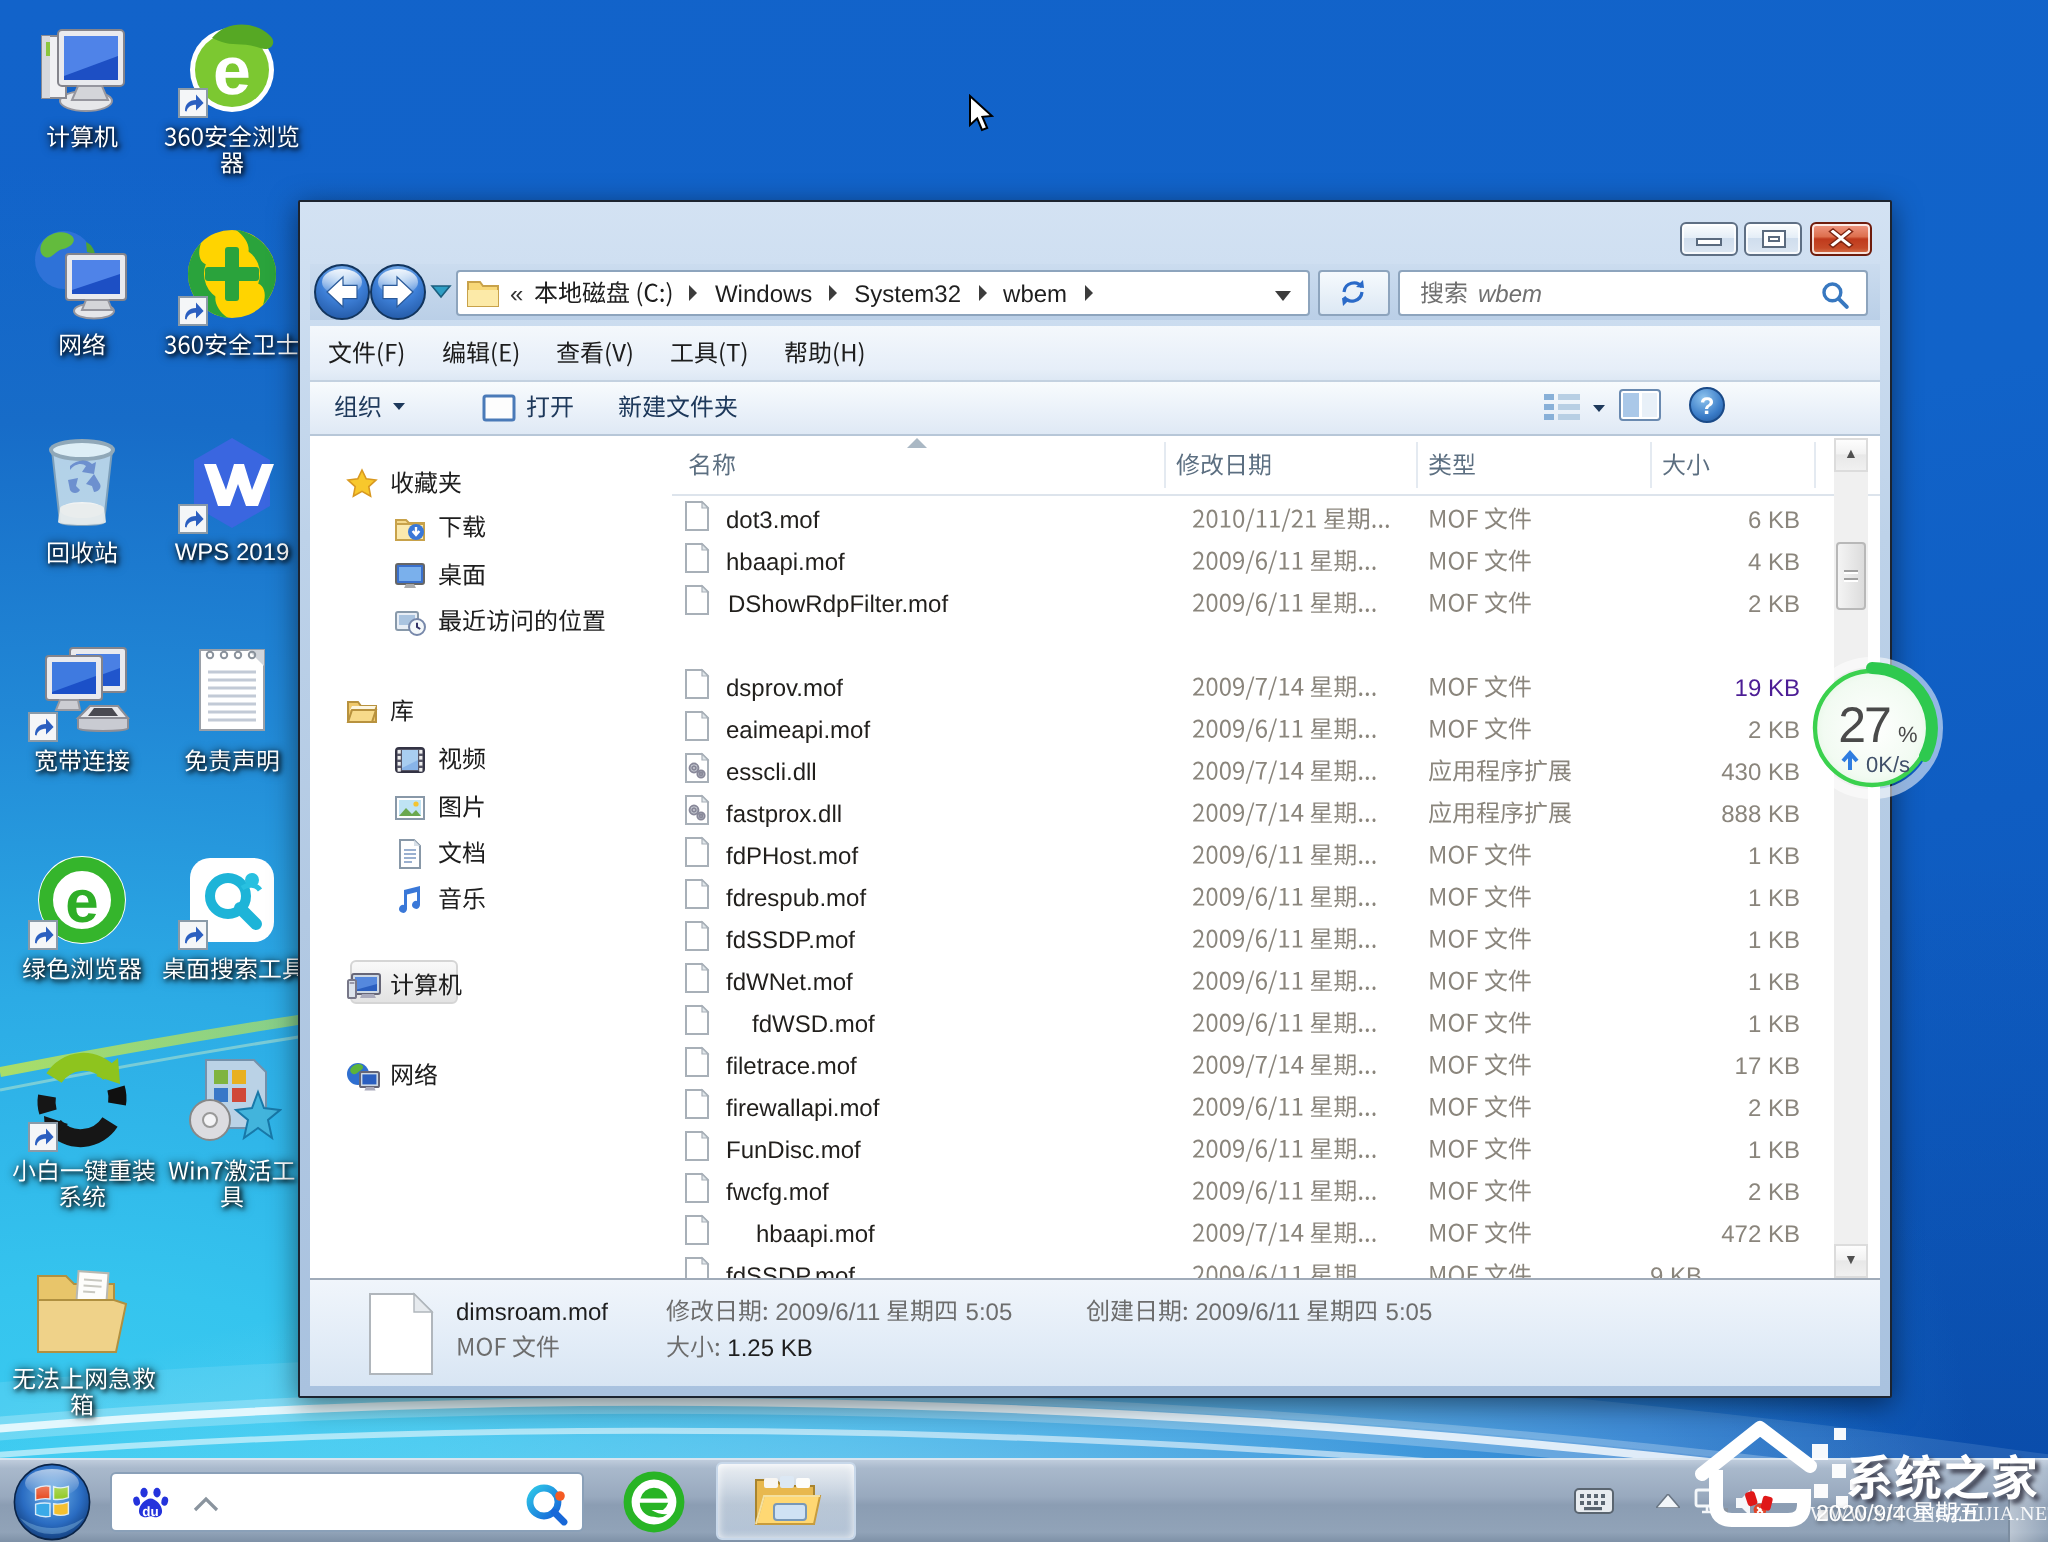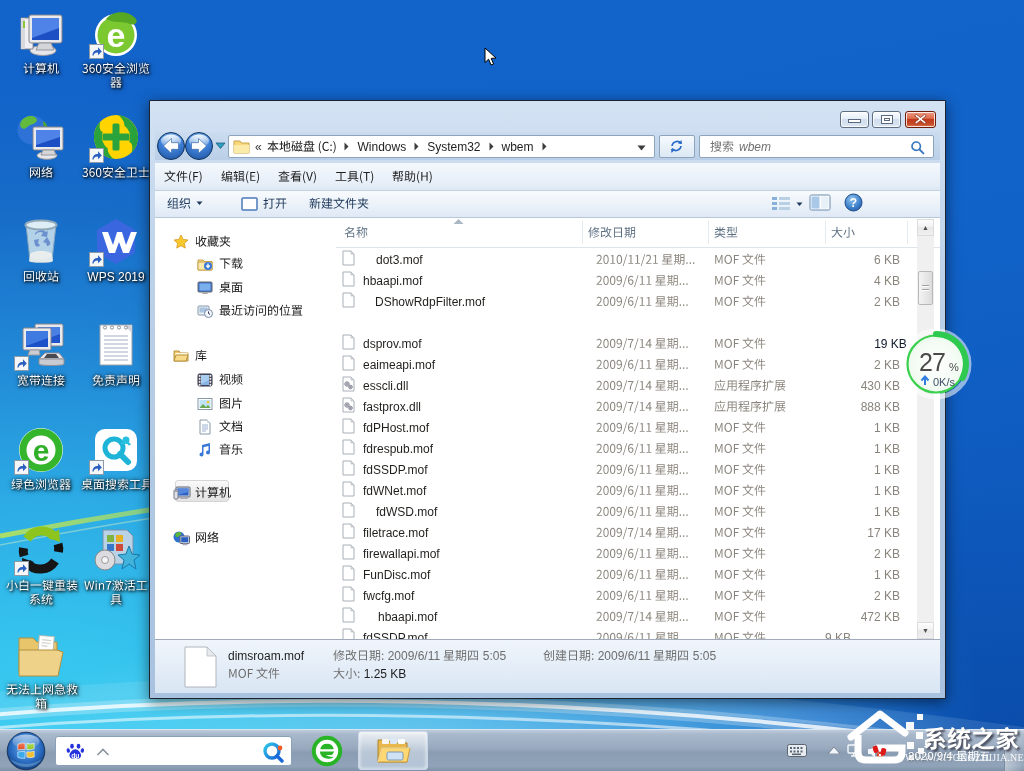--- a/index.html
+++ b/index.html
@@ -590,21 +590,21 @@
 <div class="hsep" style="left:246px"></div>
         <div class="hsep" style="left:372px"></div>
         <div class="hsep" style="left:489px"></div>
         <div class="hsep" style="left:571px"></div>
 </div>
       <div class="frow" style="top:31px">
 <span style="margin-left:5px"><svg width="15" height="16" viewBox="0 0 15 16">
             <path d="M2 1h8l3 3v11H2z" fill="#fff" stroke="#a8b0b8"></path>
             <path d="M10 1l3 3h-3z" fill="#e0e6ea" stroke="#a8b0b8" stroke-width="0.6"></path>
           </svg></span>
-        <span style="margin-left:20px">dot3.mof</span>
+        <span style="margin-left:7px">dot3.mof</span>
 <span class="abs" style="left:260px"><svg width="99.4" height="13.4" viewBox="0 -10.8 99.4 13.4" style="vertical-align:-2.6px;overflow:visible;">
             <use href="#D1" fill="#8a857c"></use>
           </svg></span>
 <span class="abs" style="left:378px"><svg width="52.0" height="13.4" viewBox="0 -10.8 52.0 13.4" style="vertical-align:-2.6px;overflow:visible;">
             <use href="#TM" fill="#8a857c"></use>
           </svg></span>
 <span class="abs" style="left:489px;width:75px;text-align:right;color:#8a857c">6 KB</span>
 </div>
       <div class="frow" style="top:52px">
 <span style="margin-left:5px"><svg width="15" height="16" viewBox="0 0 15 16">
@@ -618,42 +618,42 @@
 <span class="abs" style="left:378px"><svg width="52.0" height="13.4" viewBox="0 -10.8 52.0 13.4" style="vertical-align:-2.6px;overflow:visible;">
             <use href="#TM" fill="#8a857c"></use>
           </svg></span>
 <span class="abs" style="left:489px;width:75px;text-align:right;color:#8a857c">4 KB</span>
 </div>
       <div class="frow" style="top:73px">
 <span style="margin-left:5px"><svg width="15" height="16" viewBox="0 0 15 16">
             <path d="M2 1h8l3 3v11H2z" fill="#fff" stroke="#a8b0b8"></path>
             <path d="M10 1l3 3h-3z" fill="#e0e6ea" stroke="#a8b0b8" stroke-width="0.6"></path>
           </svg></span>
-        <span style="margin-left:19px">DShowRdpFilter.mof</span>
+        <span style="margin-left:8px">DShowRdpFilter.mof</span>
 <span class="abs" style="left:260px"><svg width="92.7" height="13.4" viewBox="0 -10.8 92.7 13.4" style="vertical-align:-2.6px;overflow:visible;">
             <use href="#D2" fill="#8a857c"></use>
           </svg></span>
 <span class="abs" style="left:378px"><svg width="52.0" height="13.4" viewBox="0 -10.8 52.0 13.4" style="vertical-align:-2.6px;overflow:visible;">
             <use href="#TM" fill="#8a857c"></use>
           </svg></span>
 <span class="abs" style="left:489px;width:75px;text-align:right;color:#8a857c">2 KB</span>
 </div>
       <div class="frow" style="top:115px">
 <span style="margin-left:5px"><svg width="15" height="16" viewBox="0 0 15 16">
             <path d="M2 1h8l3 3v11H2z" fill="#fff" stroke="#a8b0b8"></path>
             <path d="M10 1l3 3h-3z" fill="#e0e6ea" stroke="#a8b0b8" stroke-width="0.6"></path>
           </svg></span>
         <span style="margin-left:7px">dsprov.mof</span>
 <span class="abs" style="left:260px"><svg width="92.7" height="13.4" viewBox="0 -10.8 92.7 13.4" style="vertical-align:-2.6px;overflow:visible;">
             <use href="#D3" fill="#8a857c"></use>
           </svg></span>
 <span class="abs" style="left:378px"><svg width="52.0" height="13.4" viewBox="0 -10.8 52.0 13.4" style="vertical-align:-2.6px;overflow:visible;">
             <use href="#TM" fill="#8a857c"></use>
           </svg></span>
-<span class="abs" style="left:517px;width:75px;text-align:center;color:#0f172a">19 KB</span>
+<span class="abs" style="left:489px;width:75px;text-align:right;color:#4c1d95">19 KB</span>
 </div>
       <div class="frow" style="top:136px">
 <span style="margin-left:5px"><svg width="15" height="16" viewBox="0 0 15 16">
             <path d="M2 1h8l3 3v11H2z" fill="#fff" stroke="#a8b0b8"></path>
             <path d="M10 1l3 3h-3z" fill="#e0e6ea" stroke="#a8b0b8" stroke-width="0.6"></path>
           </svg></span>
         <span style="margin-left:7px">eaimeapi.mof</span>
 <span class="abs" style="left:260px"><svg width="92.7" height="13.4" viewBox="0 -10.8 92.7 13.4" style="vertical-align:-2.6px;overflow:visible;">
             <use href="#D2" fill="#8a857c"></use>
           </svg></span>

